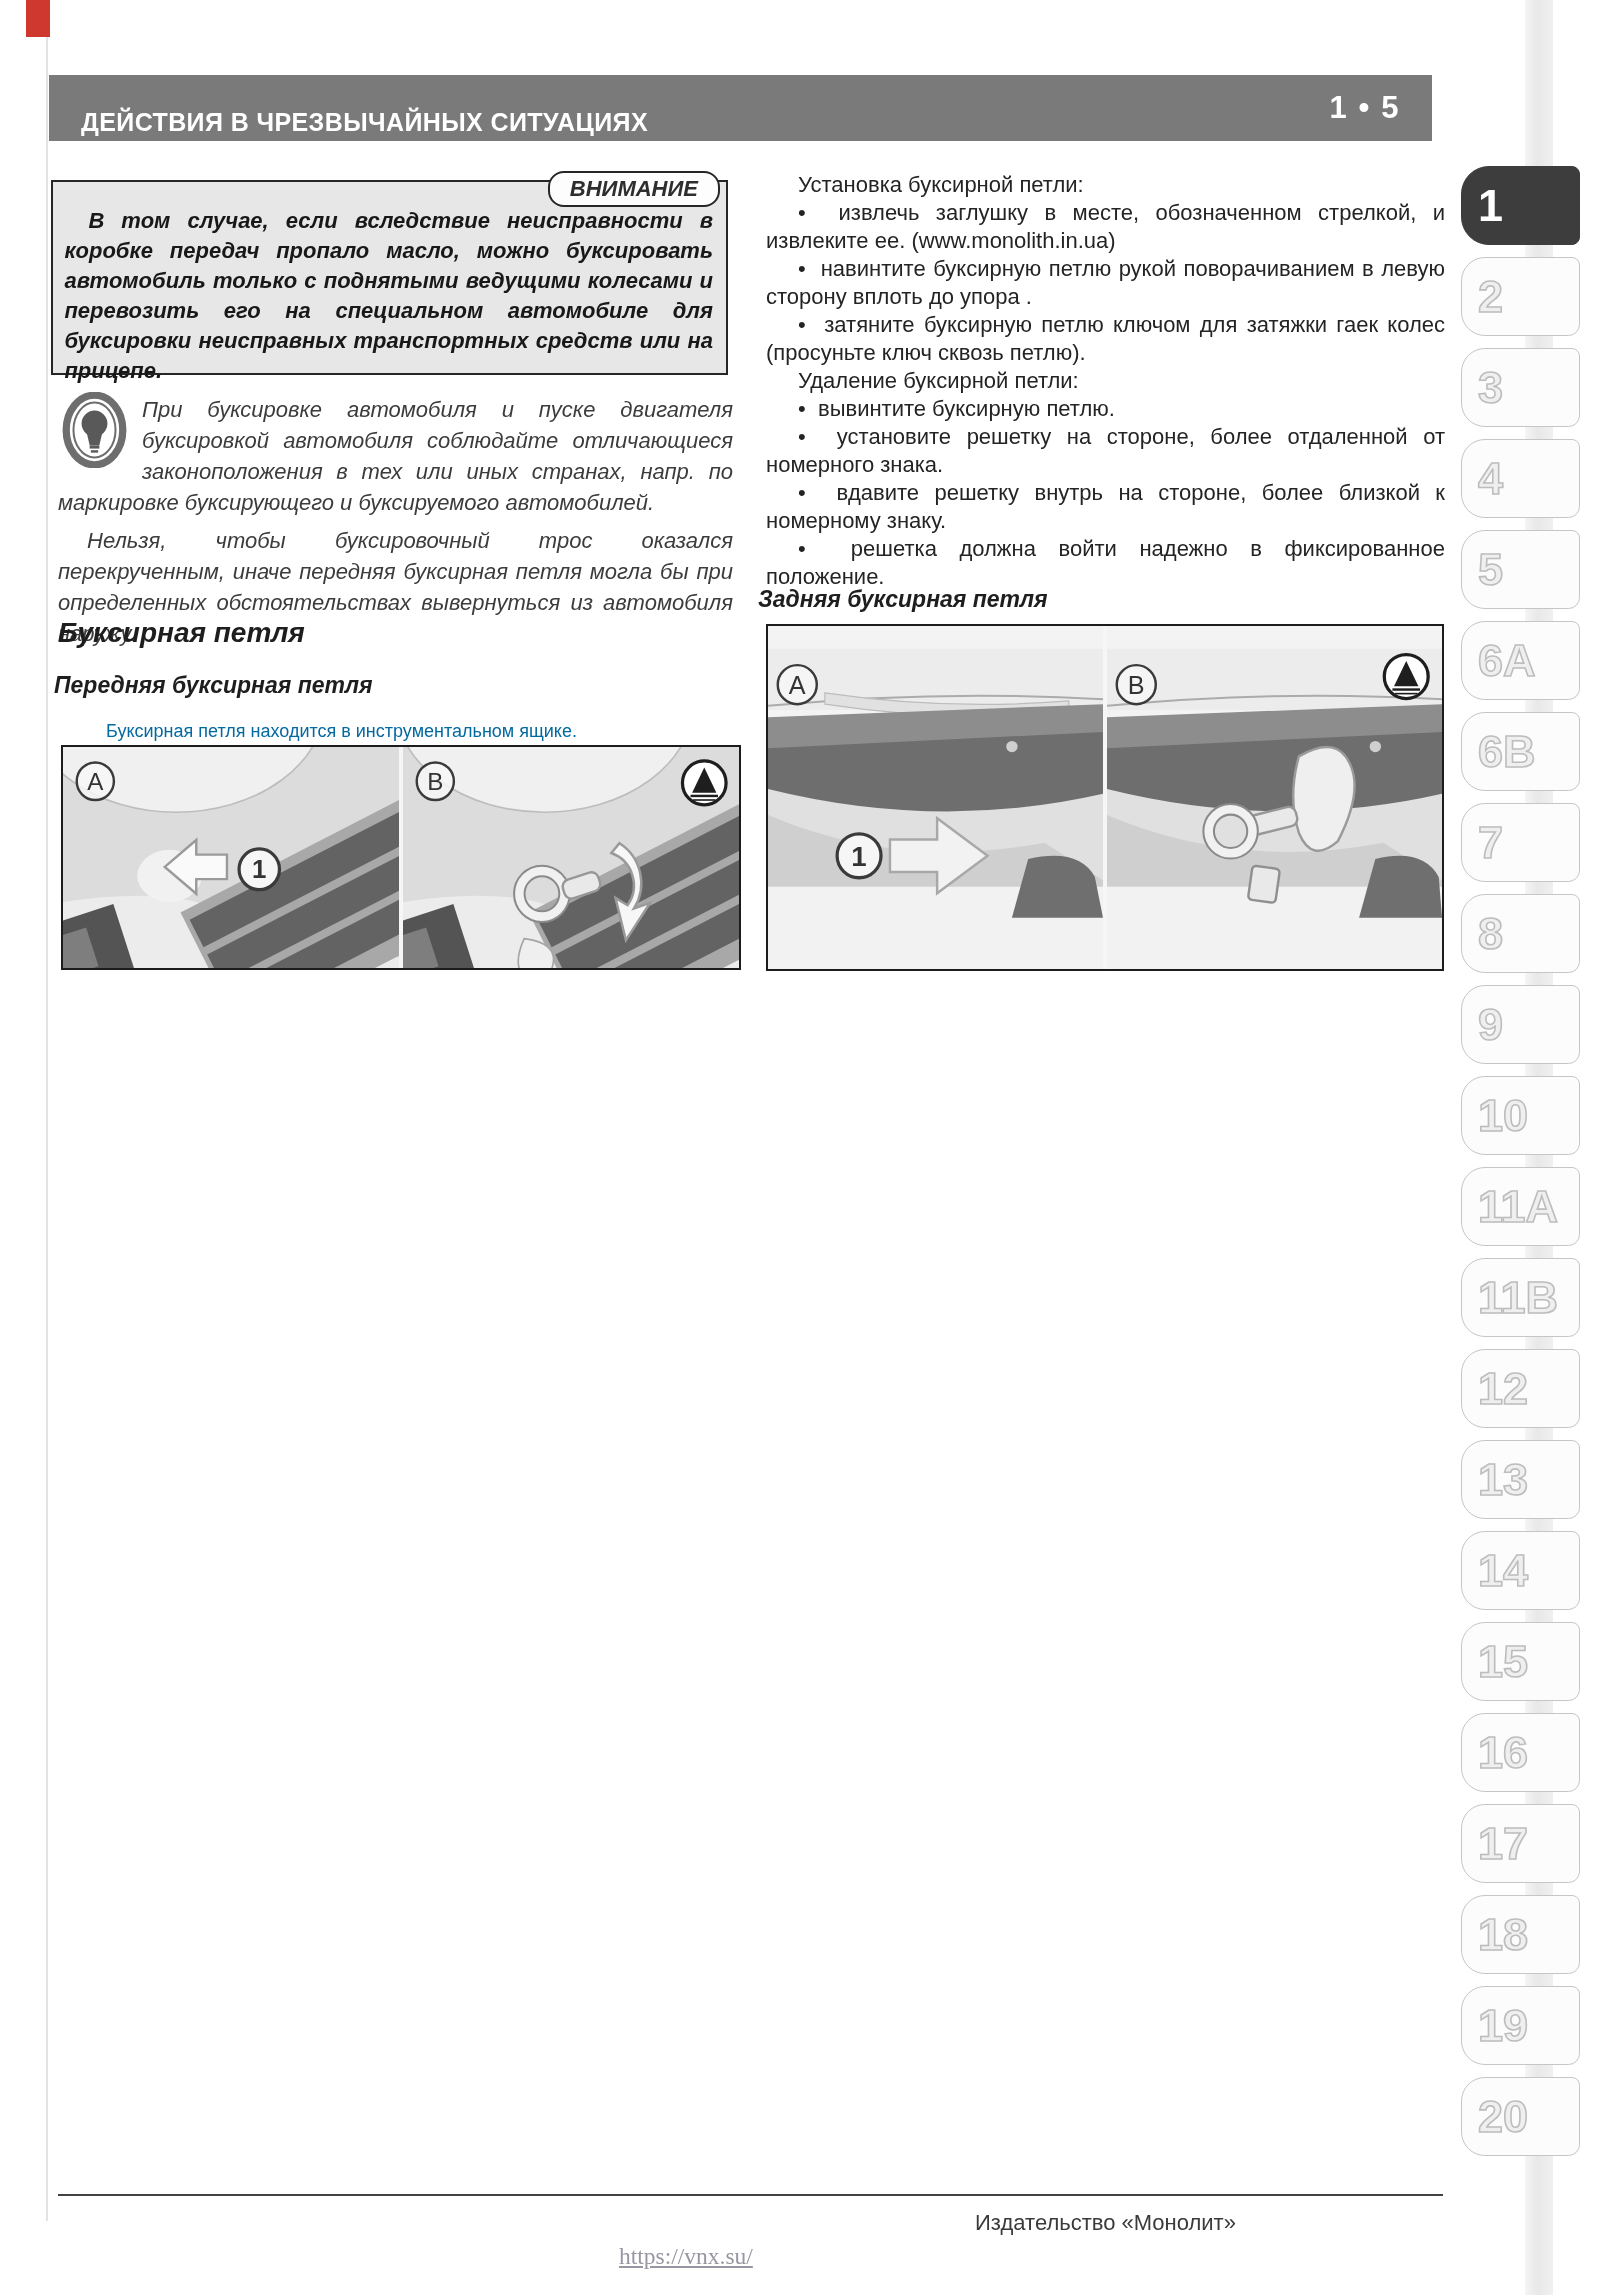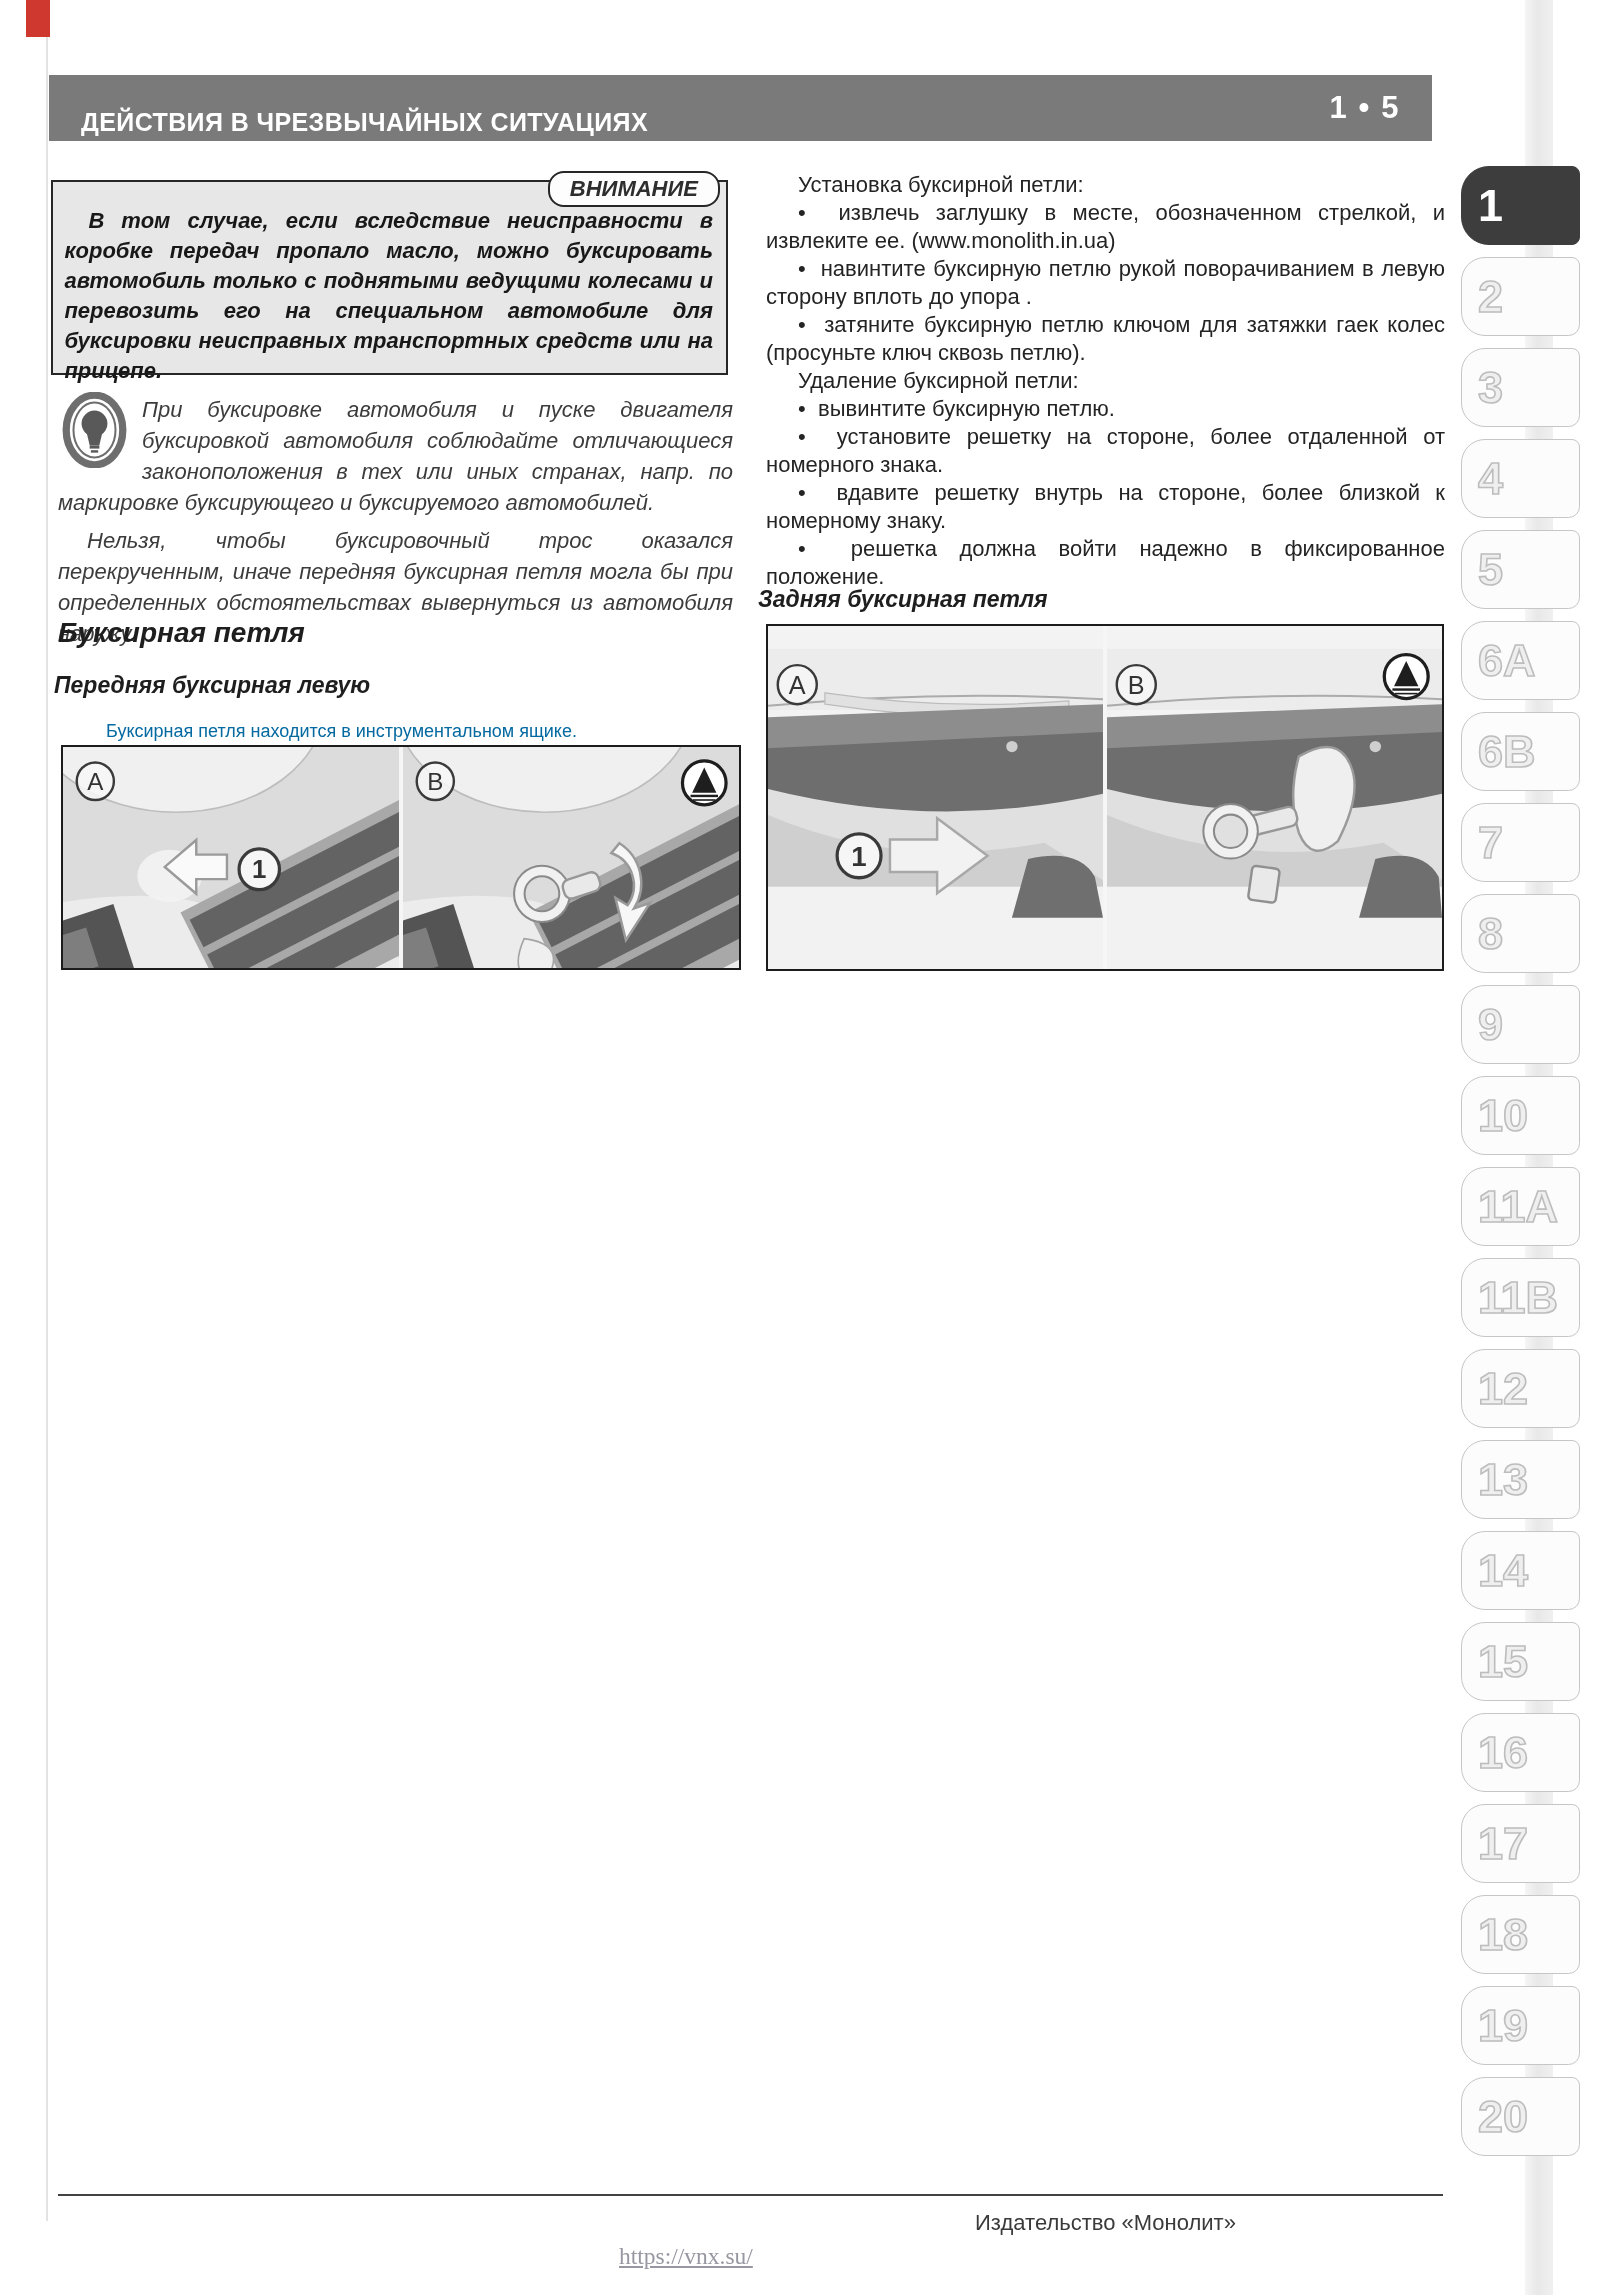--- a/index.html
+++ b/index.html
@@ -99,21 +99,21 @@
     <circle cx="40" cy="39" r="16" fill="#595959"></circle>
     <path d="M30 49 L50 49 L46 66 L34 66 Z" fill="#595959"></path>
     <rect x="34" y="66" width="12" height="4" fill="#595959"></rect>
     <rect x="35.5" y="72" width="9" height="3" fill="#595959"></rect>
   </svg>
   <p class="p1">При буксировке автомобиля и пуске двигателя буксировкой автомобиля соблюдайте отличающиеся законоположения в тех или иных странах, напр. по маркировке буксирующего и буксируемого автомобилей.</p>
   <p class="p2">Нельзя, чтобы буксировочный трос оказался перекрученным, иначе передняя буксирная петля могла бы при определенных обстоятельствах вывернуться из автомобиля наружу.</p>
 </div>
 
 <div class="h-main">Буксирная петля</div>
-<div class="h-sub h-sub-front">Передняя буксирная левую</div>
+<div class="h-sub h-sub-front">Передняя буксирная петля</div>
 <p class="front-intro">Буксирная петля находится в инструментальном ящике.</p>
 
 <div class="figure fig-front">
   <div class="panel">
     <svg viewBox="0 0 416 271" preserveAspectRatio="none">
       <rect width="416" height="271" fill="#dcdcdc"></rect>
       <ellipse cx="140" cy="-55" rx="185" ry="135" fill="#f0f0f0" stroke="#bdbdbd" stroke-width="2"></ellipse>
       <path d="M0,190 Q120,172 185,196 T416,258 L416,271 L0,271 Z" fill="#ececec"></path>
       <g transform="rotate(-27 320 215)">
         <rect x="170" y="125" width="340" height="170" fill="#a8a8a8"></rect>

